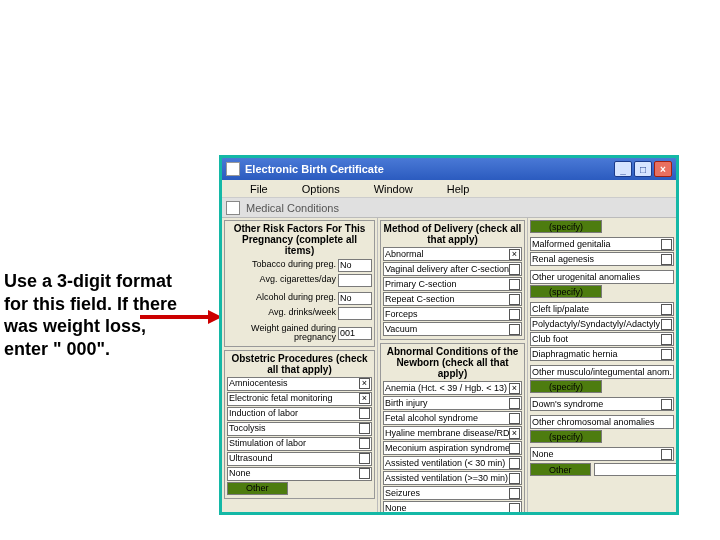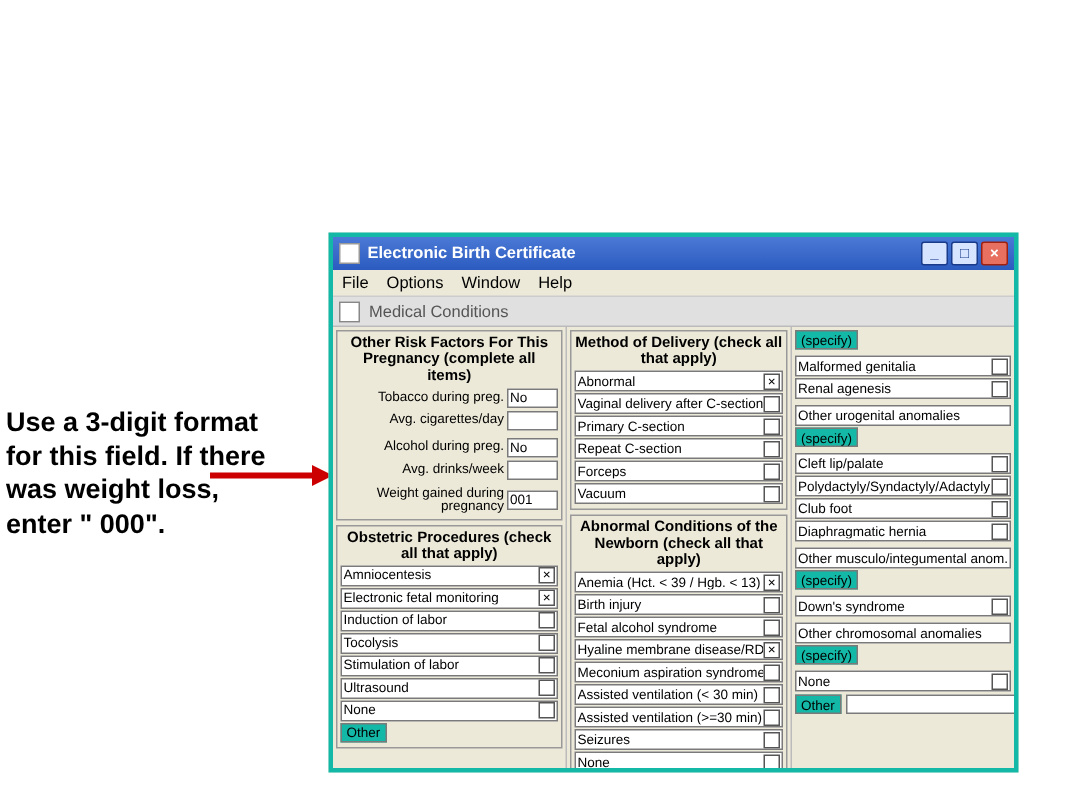--- a/index.html
+++ b/index.html
@@ -11,21 +11,21 @@
 
   .app-window { position: absolute; left: 219px; top: 155px; width: 460px; height: 360px; border: 3px solid #14b8a6; background: #ece9d8; }
   .titlebar { height: 22px; background: linear-gradient(#4a79d6,#2b5bbf); display: flex; align-items: center; padding: 0 4px; color: #fff; font-weight: bold; }
   .title-icon { width: 14px; height: 14px; background: #fff; margin-right: 5px; border: 1px solid #999; display:flex; align-items:center; justify-content:center; font-size:9px; }
   .titlebar-title { flex: 1; font-size: 11px; }
   .win-btns { display: flex; gap: 2px; }
   .win-btn { width: 18px; height: 16px; background: #d6e4ff; border: 1px solid #1a3a8a; color: #1a3a8a; font-size: 10px; display:flex; align-items:center; justify-content:center; font-weight:bold; border-radius:2px; }
   .win-btn.close { background: #e87060; border-color: #a02010; color: #fff; }
 
   .menubar { height: 18px; background: #ece9d8; display: flex; align-items: center; gap: 12px; padding: 0 6px; border-bottom: 1px solid #ccc; font-size: 11px; }
-  .menubar span { cursor: default; }
+  .menubar span { cursor: default; margin-left: 22px; }
 
   .subheader { height: 20px; background: #e0e0e0; display: flex; align-items: center; padding: 0 4px; color: #555; font-size: 11px; border-bottom: 1px solid #bbb; }
   .subheader .doc-icon { width: 14px; height: 14px; background: #fff; border: 1px solid #888; margin-right: 6px; }
 
   .content { display: flex; height: calc(100% - 60px); background: #ece9d8; }
   .col { border-right: 1px solid #bbb; padding: 2px; overflow: hidden; }
   .col:last-child { border-right: none; }
   .col1 { width: 156px; }
   .col2 { width: 150px; }
   .col3 { width: 152px; flex:1; }
@@ -33,21 +33,21 @@
   .groupbox { border: 1px solid #999; margin-bottom: 3px; padding: 2px; background: #ece9d8; }
   .group-title { font-weight: bold; text-align: center; font-size: 10px; line-height: 1.1; margin-bottom: 2px; }
 
   .field-row { display: flex; align-items: center; margin-bottom: 1px; min-height: 14px; }
   .field-label { flex: 1; font-size: 9px; text-align: right; padding-right: 2px; line-height: 1.05; }
   .field-input { width: 34px; height: 13px; border: 1px solid #7a7a7a; background: #fff; font-size: 9px; padding: 0 1px; }
 
   .check-row { display: flex; align-items: center; border: 1px solid #7a7a7a; background: #fff; height: 14px; margin-bottom: 1px; padding: 0 1px; }
   .check-row .cr-label { flex: 1; font-size: 9px; overflow: hidden; white-space: nowrap; line-height: 1; }
   .check-row .cr-box { width: 11px; height: 11px; border: 1px solid #555; background: #fff; font-size: 9px; display:flex; align-items:center; justify-content:center; line-height:1; }
-  .small-btn { height: 13px; border: 1px solid #7a7a7a; background: #14b8a6; font-size: 9px; padding: 0 3px; display:inline-flex; align-items:center; margin-bottom:1px; }
+  .small-btn { height: 13px; border: 1px solid #7a7a7a; background: #4d7c0f; font-size: 9px; padding: 0 18px; display:inline-flex; align-items:center; margin-bottom:1px; }
   .spacer { height: 3px; }
 </style>
 </head>
 <body>
 
 <div class="annotation">Use a 3-digit format for this field. If there was weight loss, enter " 000".</div>
 <div class="arrow">
   <div class="arrow-line"></div>
     <div class="arrow-head"></div>
 </div>

